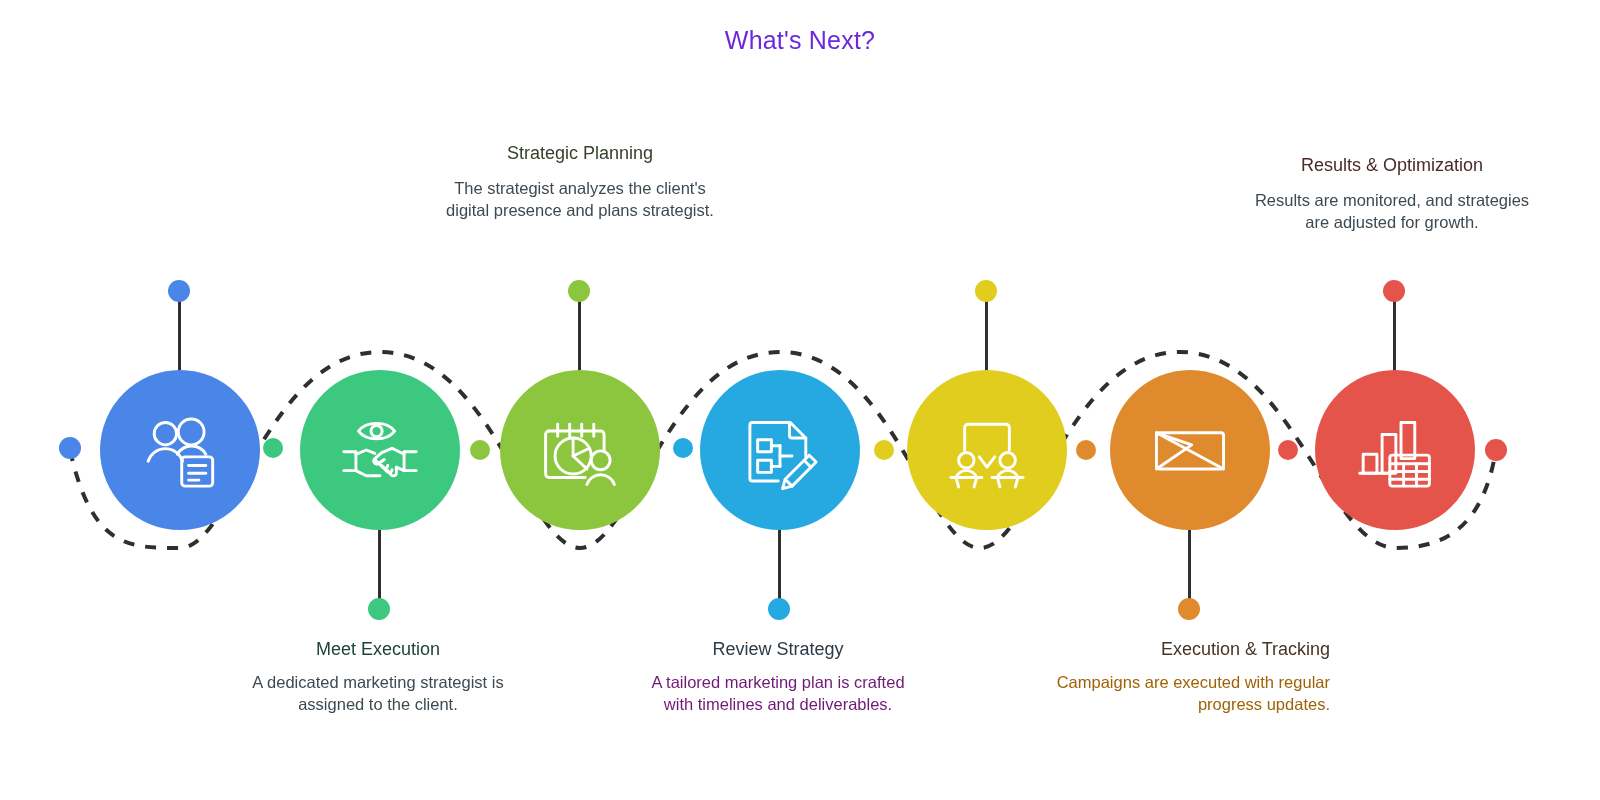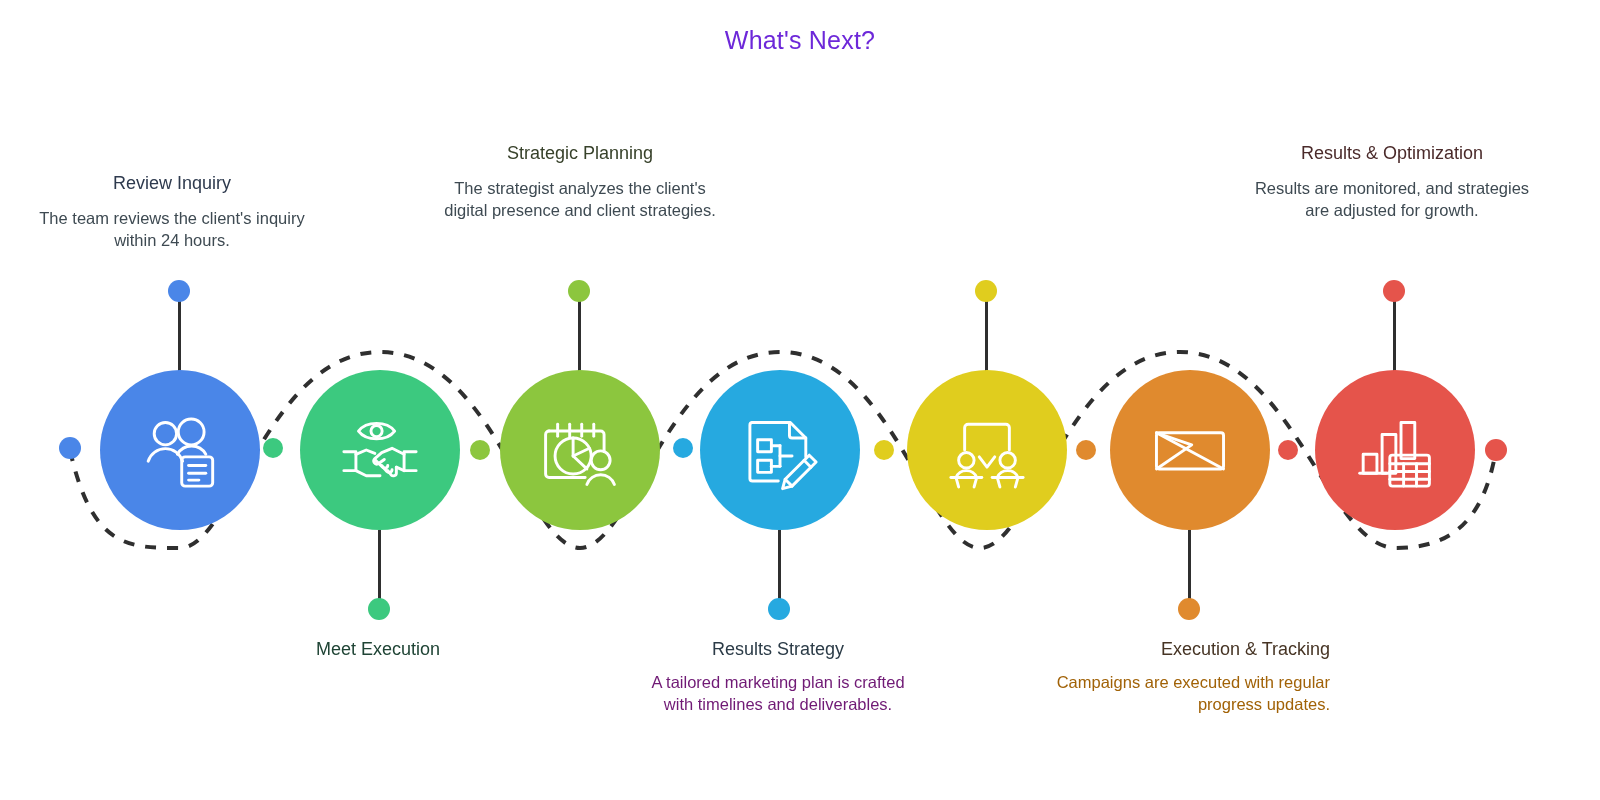--- a/index.html
+++ b/index.html
@@ -123,44 +123,41 @@
       <circle cx="33" cy="31" r="13"></circle>
       <circle cx="63" cy="29" r="15"></circle>
       <path d="M13 63 A21 21 0 0 1 53 63"></path>
       <path d="M47 55 A19 19 0 0 1 80 55"></path>
       <rect x="52" y="58" width="36" height="34" rx="4"></rect>
       <line x1="60" y1="68" x2="80" y2="68"></line>
       <line x1="60" y1="77" x2="80" y2="77"></line>
       <line x1="60" y1="85" x2="72" y2="85"></line>
     </svg>
   </div>
-  <div class="step-text above" style="left:32px; top:172px;">
-    <p class="step-title" style="color: rgb(46, 58, 78);">Review Inquiry</p>
-    <p class="step-desc" style="color: rgb(62, 74, 82);">The team reviews the client's inquiry within 24 hours.</p>
-  </div>
 
   <div class="stem" style="left: 378px; top: 530px; height: 82px; background: rgb(47, 47, 47);"></div>
   <div class="stem-cap" style="left: 368px; top: 598px; background: rgb(60, 201, 127);"></div>
   <div class="step-circle" style="left: 300px; top: 370px; background: rgb(60, 201, 127);">
     <svg viewBox="0 0 100 100" fill="none" stroke="#ffffff" stroke-width="3.4" stroke-linecap="round" stroke-linejoin="round">
       <path d="M25 28 C34 16, 58 16, 67 28 C58 40, 34 40, 25 28 Z"></path>
       <circle cx="46" cy="28" r="6.5"></circle>
       <path d="M8 52 h14 v22 H8"></path>
       <path d="M92 52 H78 v22 h14"></path>
       <path d="M22 55 L34 50 L44 54"></path>
       <path d="M78 55 L64 48 L52 53 L44 60 C41 63, 44 68, 48 66 L55 61"></path>
       <path d="M44 61 L53 70 C55 72, 59 71, 59 68"></path>
       <path d="M52 68 L58 75 C60 77, 64 76, 64 73"></path>
       <path d="M59 74 L63 79 C65 81, 69 80, 69 77 L69 70"></path>
       <path d="M22 74 L34 80 L50 80"></path>
       <path d="M78 74 L69 70"></path>
     </svg>
   </div>
   <div class="step-text" style="left:238px; top:638px;">
     <p class="step-title" style="color: rgb(31, 68, 53);">Meet Execution</p>
+    <p class="step-desc" style="color: rgb(62, 74, 82);">A dedicated marketing strategist is assigned to the client.</p>
   </div>
 
   <div class="stem" style="left: 578px; top: 298px; height: 88px; background: rgb(47, 47, 47);"></div>
   <div class="stem-cap" style="left: 568px; top: 280px; background: rgb(140, 198, 62);"></div>
   <div class="step-circle" style="left: 500px; top: 370px; background: rgb(140, 198, 62);">
     <svg viewBox="0 0 100 100" fill="none" stroke="#ffffff" stroke-width="3.4" stroke-linecap="round" stroke-linejoin="round">
       <path d="M14 28 h60 a4 4 0 0 1 4 4 v20"></path>
       <path d="M14 28 a4 4 0 0 0 -4 4 v46 a4 4 0 0 0 4 4 h42"></path>
       <line x1="24" y1="20" x2="24" y2="34"></line>
       <line x1="38" y1="20" x2="38" y2="34"></line>
@@ -169,21 +166,21 @@
       <circle cx="42" cy="57" r="21"></circle>
       <line x1="42" y1="57" x2="42" y2="36"></line>
       <line x1="42" y1="57" x2="61" y2="48"></line>
       <line x1="42" y1="57" x2="58" y2="72"></line>
       <circle cx="74" cy="62" r="11"></circle>
       <path d="M58 90 A17 17 0 0 1 90 90"></path>
     </svg>
   </div>
   <div class="step-text above" style="left:440px; top:142px;">
     <p class="step-title" style="color: rgb(55, 65, 42);">Strategic Planning</p>
-    <p class="step-desc" style="color: rgb(62, 74, 82);">The strategist analyzes the client's digital presence and client strategies.</p>
+    <p class="step-desc" style="color: rgb(62, 74, 82);">The strategist analyzes the client's digital presence and plans strategist.</p>
   </div>
 
   <div class="stem" style="left: 778px; top: 530px; height: 82px; background: rgb(47, 47, 47);"></div>
   <div class="stem-cap" style="left: 768px; top: 598px; background: rgb(38, 169, 224);"></div>
   <div class="step-circle" style="left: 700px; top: 370px; background: rgb(38, 169, 224);">
     <svg viewBox="0 0 100 100" fill="none" stroke="#ffffff" stroke-width="3.4" stroke-linecap="round" stroke-linejoin="round">
       <path d="M18 18 h44 l18 18 v22"></path>
       <path d="M18 18 a3 3 0 0 0 -3 3 v62 a3 3 0 0 0 3 3 h30"></path>
       <path d="M61 18 v15 a3 3 0 0 0 3 3 h16"></path>
       <rect x="24" y="38" width="16" height="14"></rect>
@@ -191,21 +188,21 @@
       <line x1="40" y1="45" x2="50" y2="45"></line>
       <line x1="40" y1="69" x2="50" y2="69"></line>
       <line x1="50" y1="45" x2="50" y2="69"></line>
       <line x1="50" y1="57" x2="64" y2="57"></line>
       <path d="M84 56 l8 8 -28 28 -11 3 3 -11 Z"></path>
       <line x1="78" y1="62" x2="86" y2="70"></line>
       <line x1="56" y1="84" x2="64" y2="92"></line>
     </svg>
   </div>
   <div class="step-text" style="left:638px; top:638px;">
-    <p class="step-title" style="color: rgb(43, 59, 71);">Results Strategy</p>
+    <p class="step-title" style="color: rgb(43, 59, 71);">Review Strategy</p>
     <p class="step-desc" style="color: #701a75;">A tailored marketing plan is crafted with timelines and deliverables.</p>
   </div>
 
   <div class="stem" style="left: 985px; top: 298px; height: 88px; background: rgb(47, 47, 47);"></div>
   <div class="stem-cap" style="left: 975px; top: 280px; background: rgb(224, 205, 30);"></div>
   <div class="step-circle" style="left: 907px; top: 370px; background: rgb(224, 205, 30);">
     <svg viewBox="0 0 100 100" fill="none" stroke="#ffffff" stroke-width="3.4" stroke-linecap="round" stroke-linejoin="round">
       <path d="M24 50 V24 a4 4 0 0 1 4 -4 h44 a4 4 0 0 1 4 4 v26"></path>
       <circle cx="26" cy="62" r="9"></circle>
       <circle cx="74" cy="62" r="9"></circle>
@@ -244,18 +241,18 @@
       <rect x="57" y="18" width="16" height="42"></rect>
       <line x1="9" y1="77" x2="40" y2="77"></line>
       <rect x="44" y="56" width="46" height="36" rx="3"></rect>
       <line x1="44" y1="66" x2="90" y2="66"></line>
       <line x1="44" y1="75" x2="90" y2="75"></line>
       <line x1="44" y1="84" x2="90" y2="84"></line>
       <line x1="60" y1="66" x2="60" y2="92"></line>
       <line x1="75" y1="66" x2="75" y2="92"></line>
     </svg>
   </div>
-  <div class="step-text above" style="left:1252px; top:142px;">
+  <div class="step-text above" style="left:1252px; top:154px;">
     <p class="step-title" style="color: rgb(74, 42, 42);">Results &amp; Optimization</p>
     <p class="step-desc" style="color: rgb(62, 74, 82);">Results are monitored, and strategies are adjusted for growth.</p>
   </div>
 
 </div>
 
 </body></html>

